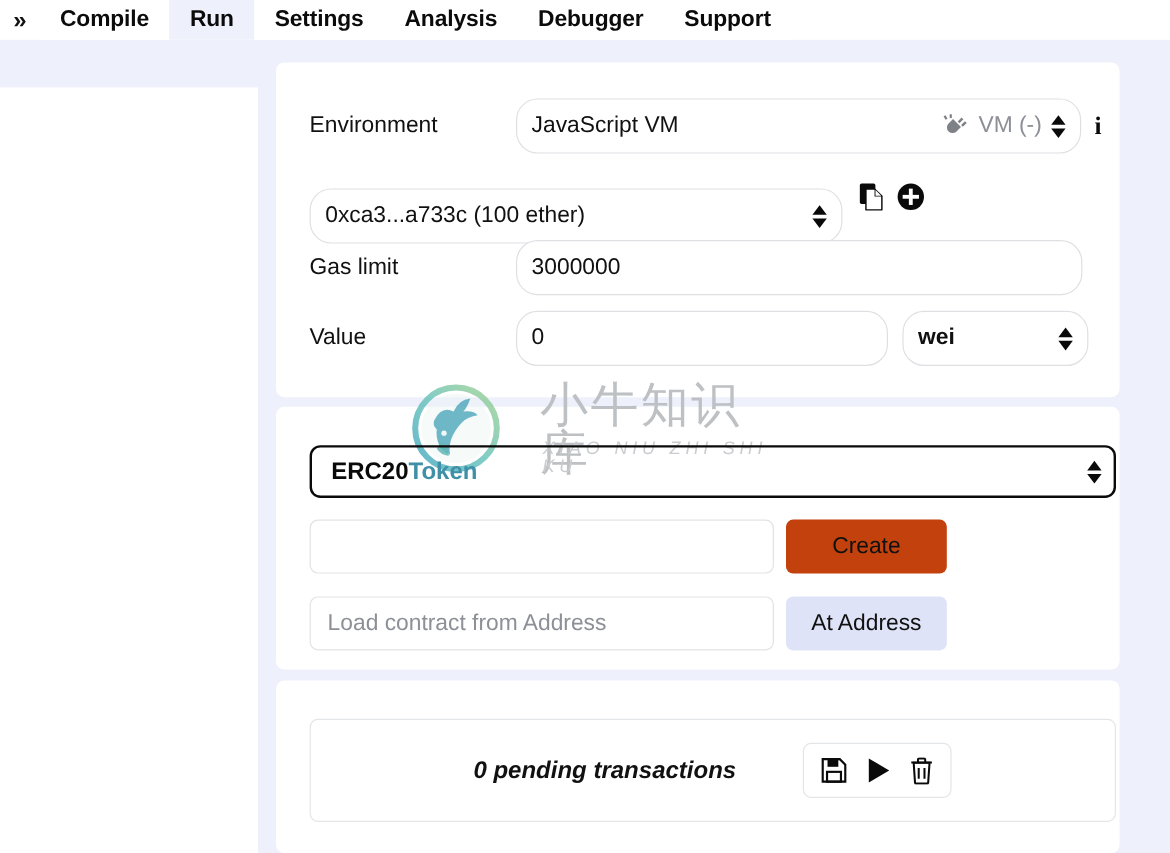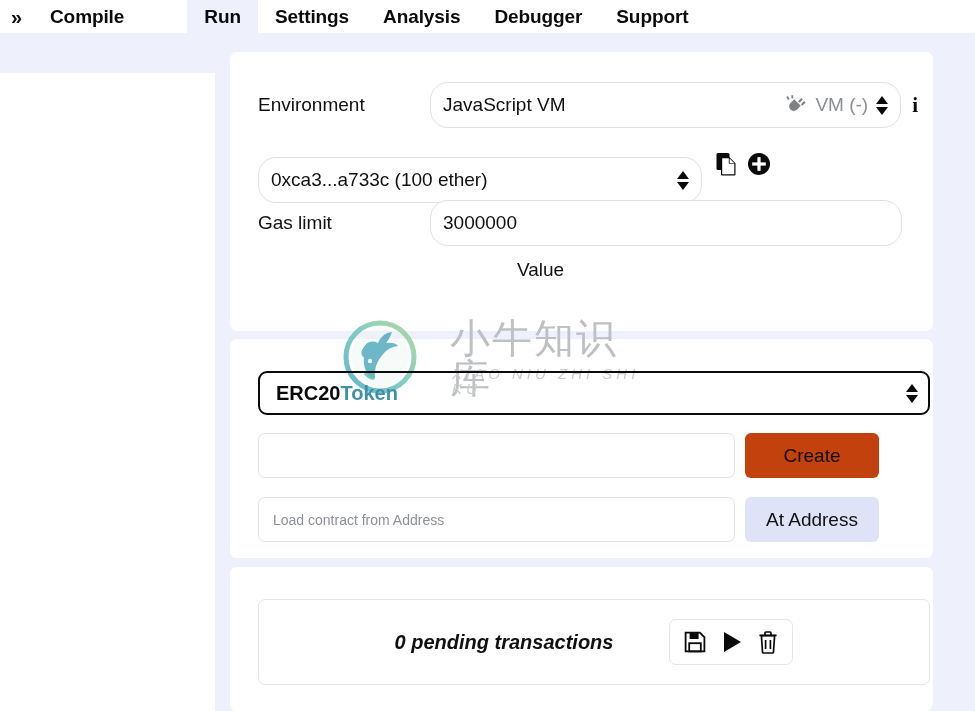--- a/index.html
+++ b/index.html
@@ -54,21 +54,21 @@
     height: 33px;
     padding: 0 17px;
     display: flex; align-items: center;
     font-size: 19px;
     font-weight: bold;
     color: #0b0b0b;
     background: #ffffff;
     white-space: nowrap;
     letter-spacing: -0.1px;
   }
-  .tab.active { background: #eef0fb; margin-left: 46px; }
+  .tab.active { background: #eef0fb; }
 
   
   .card {
     position: absolute;
     background: #ffffff;
     border-radius: 7px;
     left: 230px;
     width: 703px;
   }
   #card-settings { top: 52px;  height: 279px; }
@@ -170,27 +170,27 @@
     position: absolute;
     left: 258px;
     display: flex;
     align-items: center;
     gap: 10px;
   }
   #row-create  { top: 433px; }
   #row-ataddr  { top: 497px; }
 
   .txt-input {
-    width: 477px;
+    width: 387px;
     height: 45px;
     border: 1px solid #e2e3e6;
     border-radius: 7px;
     background: #ffffff;
     padding: 0 14px;
-    font-size: 14px;
+    font-size: 19px;
     color: #111;
     font-family: "Liberation Sans", sans-serif;
     outline: none;
   }
   .txt-input::placeholder { color: #8d9096; opacity: 1; }
 
   .act-btn {
     width: 134px;
     height: 45px;
     border: none;
@@ -345,21 +345,21 @@
       </span>
     </div>
 
     <div class="frow" style="top:148px; width:660px;">
       <div class="flabel">Gas limit</div>
       <div class="ctl" style="width:472px;">
         <span class="val">3000000</span>
       </div>
     </div>
 
-    <div class="frow" style="top:207px; width:690px;flex-direction:column;">
+    <div class="frow" style="top:207px; width:690px;">
       <div class="flabel">Value</div>
       <div class="ctl" style="width:310px;">
         <span class="val">0</span>
       </div>
       <div class="ctl" style="width:155px; margin-left:12px; font-weight:bold;">
         <span class="val">wei</span>
         <span class="spin">
             <i class="up"></i>
             <i class="down"></i>
           </span>

